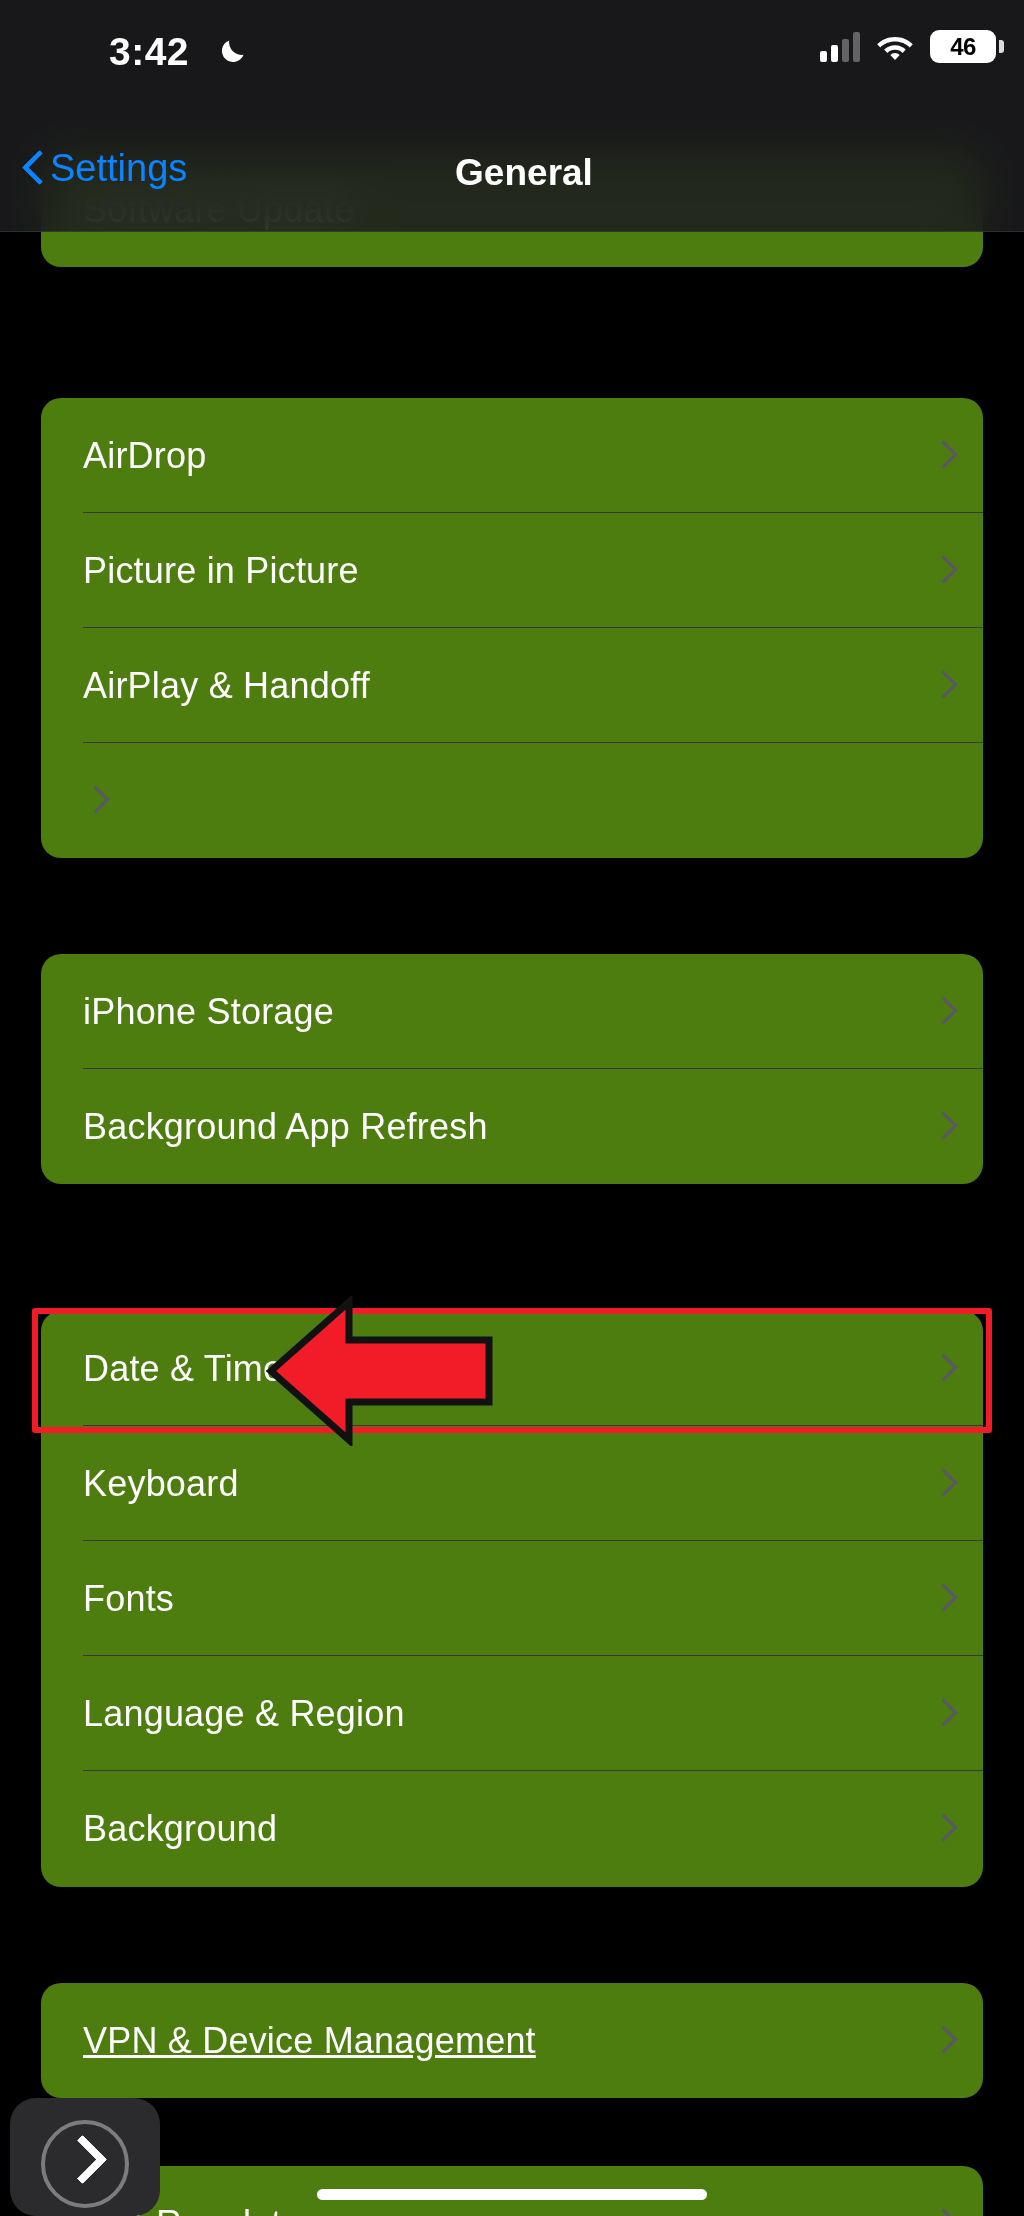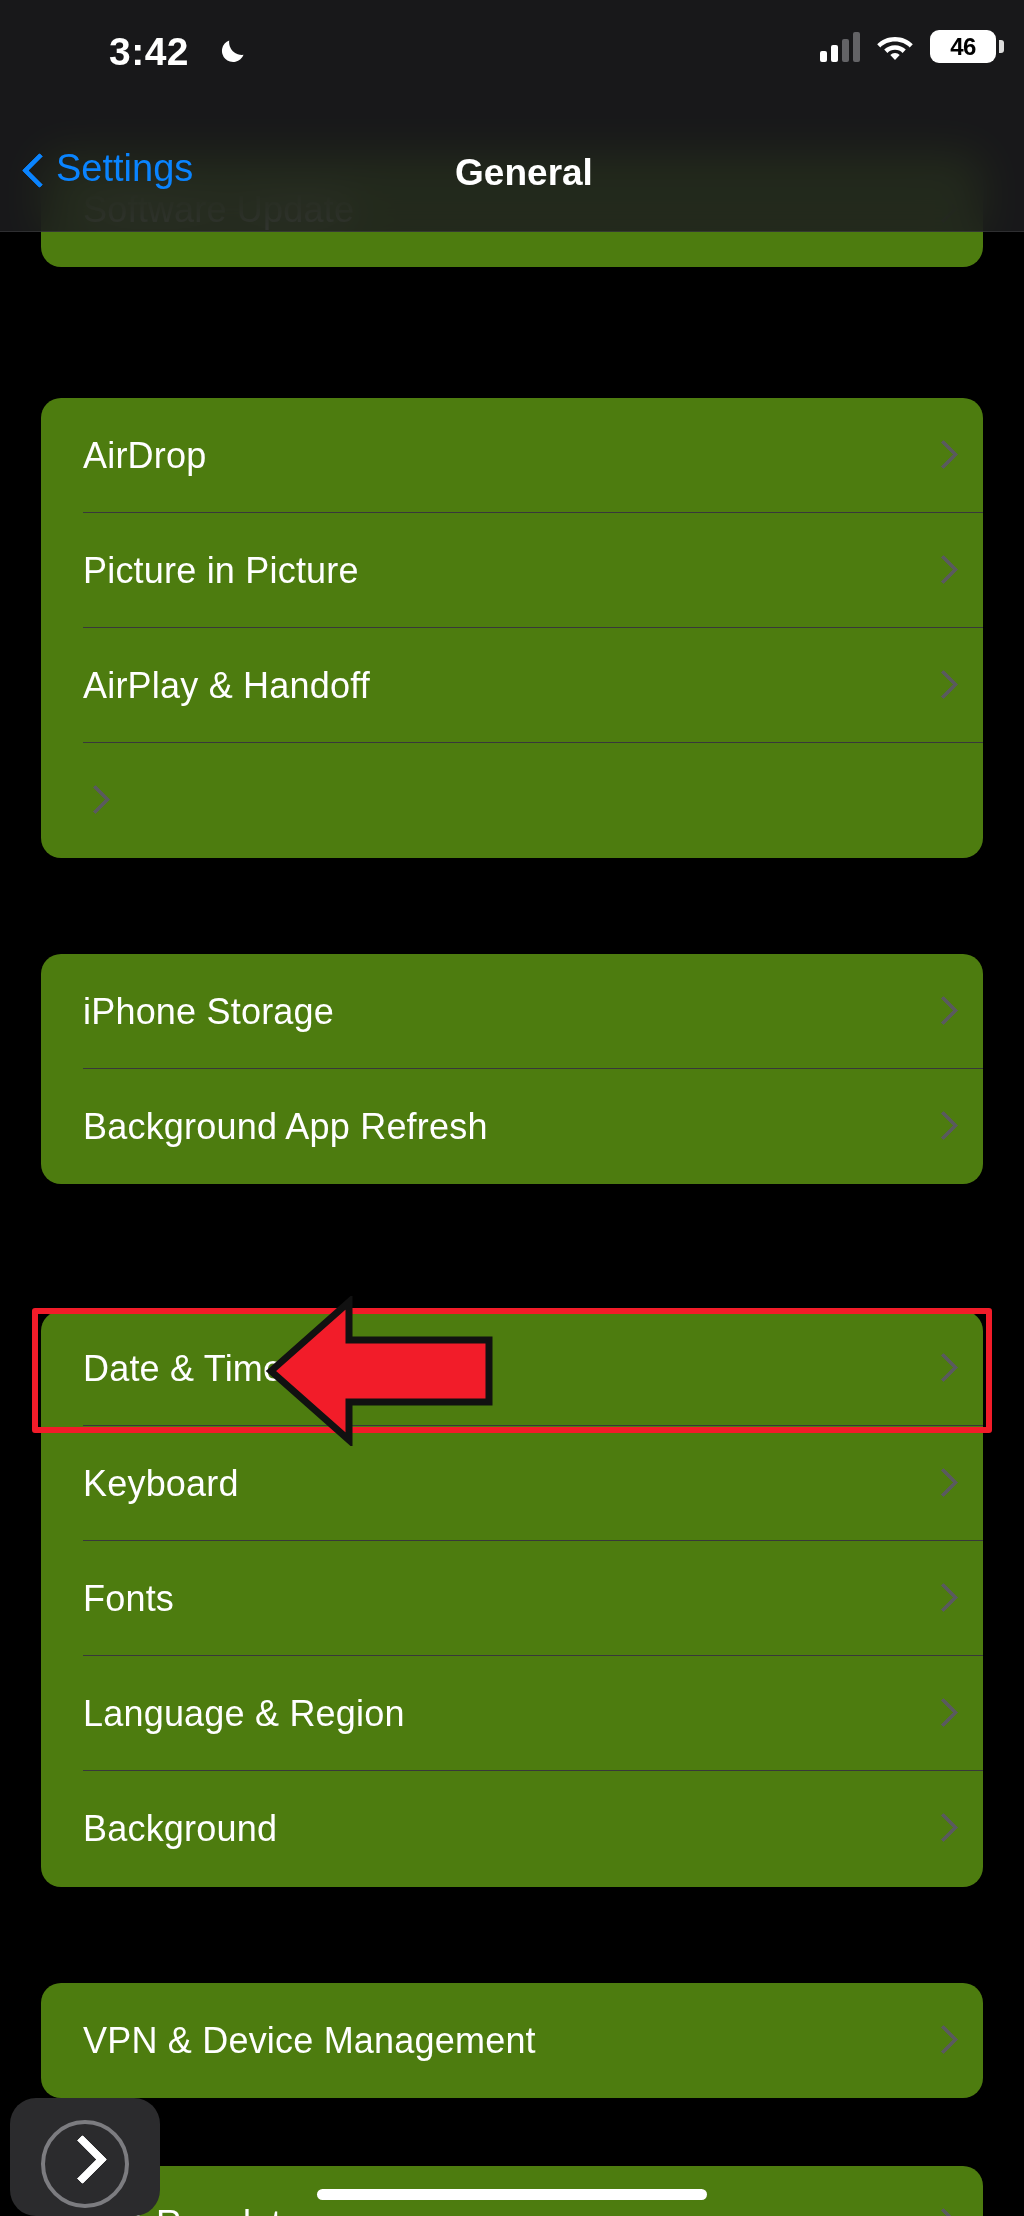--- a/index.html
+++ b/index.html
@@ -58,21 +58,21 @@
     background:#fff; border-radius:0 3px 3px 0; opacity:.85;
   }
 
   
   .navbar{
     position:absolute; left:0; top:0; width:1024px; height:232px; z-index:30;
     background:rgba(28,28,30,.86); backdrop-filter:blur(22px);
     border-bottom:1px solid rgba(84,84,88,.38);
   }
   .back{
-    position:absolute; left:22px; top:147px; display:flex; align-items:flex-end; gap:10px;
+    position:absolute; left:22px; top:147px; display:flex; align-items:flex-start; gap:4px;
     color:#0A84FF; cursor:pointer;
   }
   .back-chev{ width:24px; height:40px; position:relative; }
   .back-chev::before{
     content:""; position:absolute; left:5px; top:8px; width:20px; height:20px;
     border-left:5px solid #0A84FF; border-bottom:5px solid #0A84FF;
     transform:rotate(45deg); border-radius:2px;
   }
   .back-label{ font-size:38px; color:#0A84FF; }
   .nav-title{
@@ -175,21 +175,21 @@
         <div class="row-label">Language &amp; Region</div>
         <div class="chev"></div>
         <div class="sep"></div>
       </div>
       <div class="row">
         <div class="row-label">Background</div>
         <div class="chev"></div>
       </div>
     </div>
 
-    <div class="group" style="top:1983px;height:115px;">
+    <div class="group" style="top:1983px;height:115px;text-decoration:underline;">
       <div class="row">
         <div class="row-label">VPN &amp; Device Management</div>
         <div class="chev"></div>
       </div>
     </div>
 
     <div class="group" style="top:2166px;height:115px;">
       <div class="row">
         <div class="row-label">al &amp; Regulatory</div>
         <div class="chev"></div>

